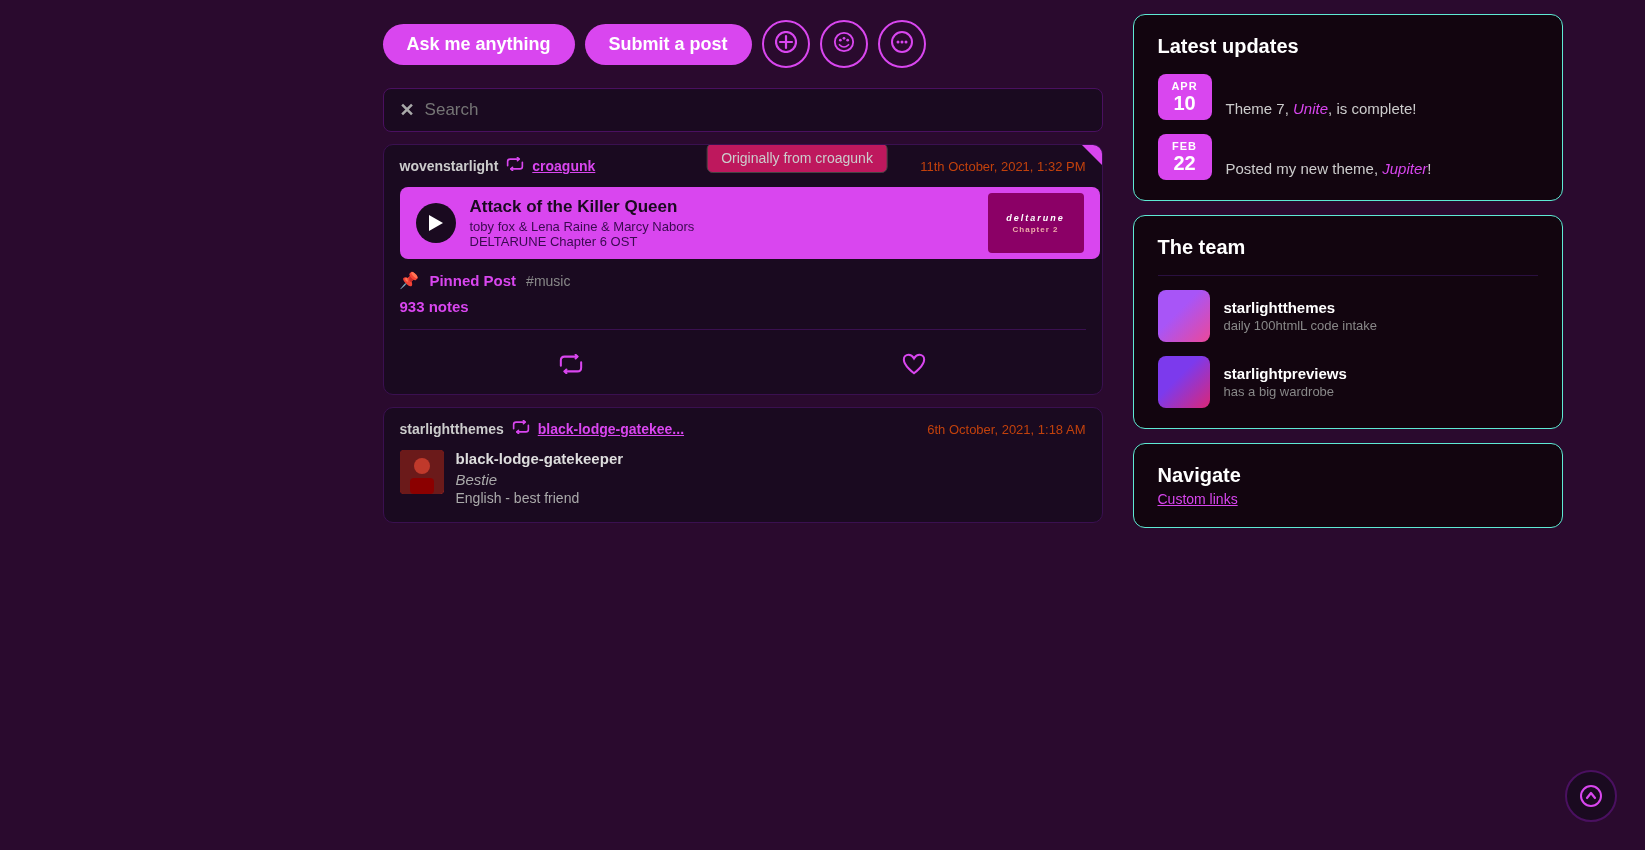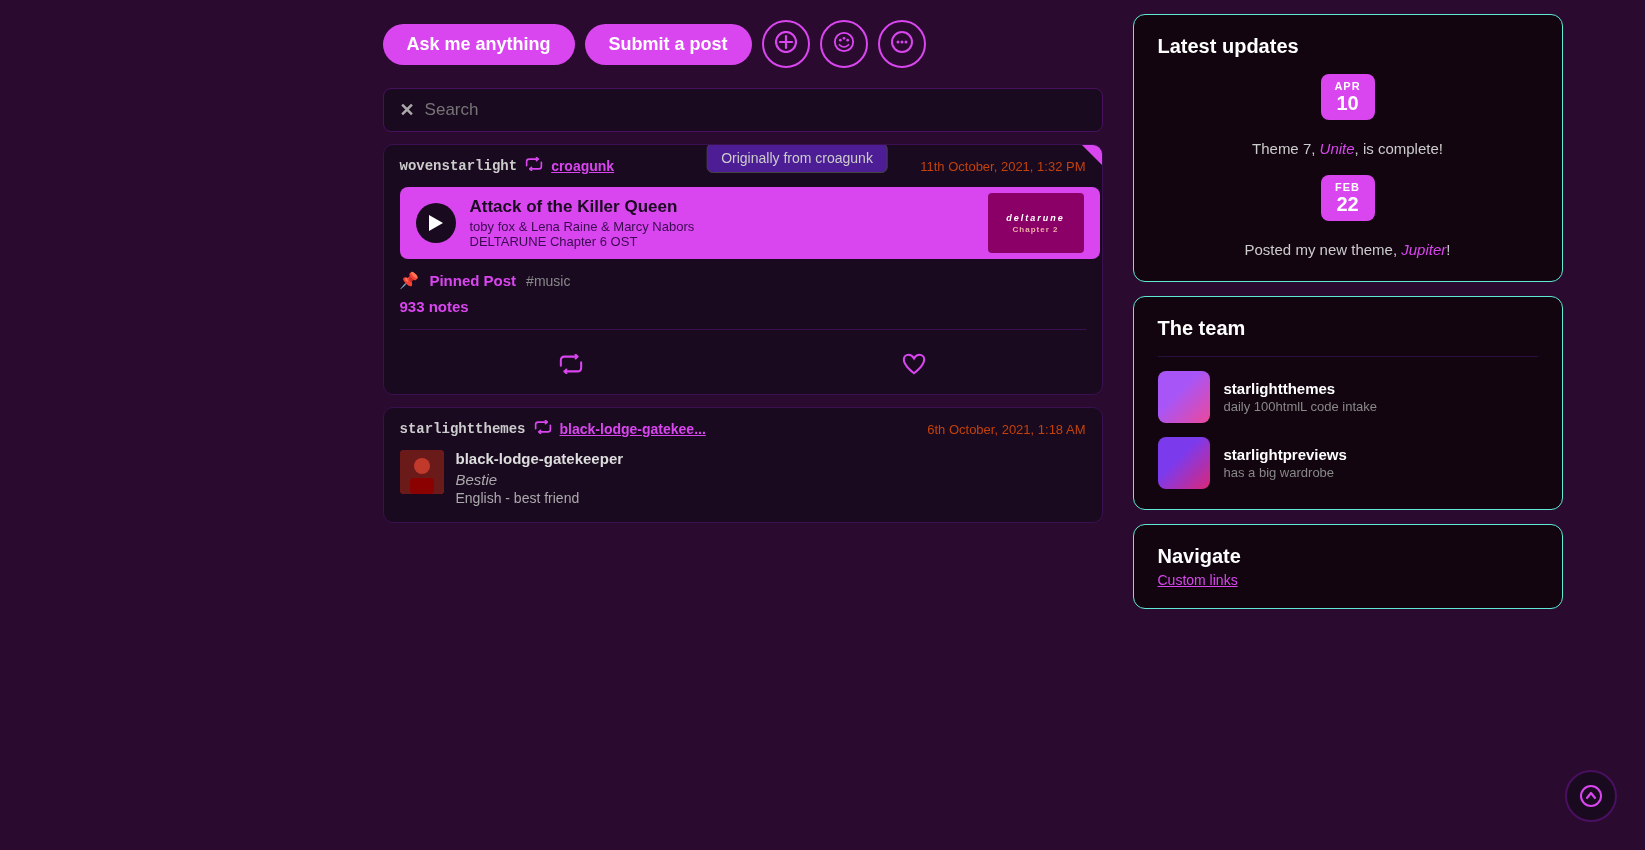--- a/index.html
+++ b/index.html
@@ -98,21 +98,20 @@
       align-items: center;
       padding: 12px 16px;
       gap: 8px;
       color: #ccc;
       font-size: 14px;
       position: relative;
     }
     .post-header-username {
       color: #ccc;
       font-weight: 600;
-      font-family: Liberation Mono, monospace;
     }
     .post-header-reblog {
       color: #d946ef;
       font-size: 16px;
     }
     .post-header-reblof-from {
       color: #d946ef;
       font-weight: 600;
       text-decoration: underline;
       cursor: pointer;
@@ -120,21 +119,21 @@
     .post-header-time {
       margin-left: auto;
       color: #c2410c;
       font-size: 13px;
     }
     .originally-tooltip {
       position: absolute;
       top: -2px;
       left: 50%;
       transform: translateX(-20%);
-      background: #4c1d95;
+      background: #be185d;
       color: #ccc;
       padding: 6px 14px;
       border-radius: 6px;
       font-size: 14px;
       border: 1px solid #444;
       white-space: nowrap;
       z-index: 10;
     }
     .corner-fold {
       position: absolute;
@@ -336,24 +335,23 @@
     }
     .sidebar-card-title {
       color: #fff;
       font-size: 20px;
       font-weight: 700;
       margin-bottom: 16px;
     }
     
     .update-item {
       display: flex;
-      align-items: center;
+      align-items: flex-end;
       gap: 14px;
       margin-bottom: 14px;
-      flex-direction: column;
     }
     .update-item:last-child { margin-bottom: 0; }
     .update-date-badge {
       background: #d946ef;
       color: #fff;
       border-radius: 8px;
       width: 54px;
       min-width: 54px;
       padding: 6px 4px;
       text-align: center;

